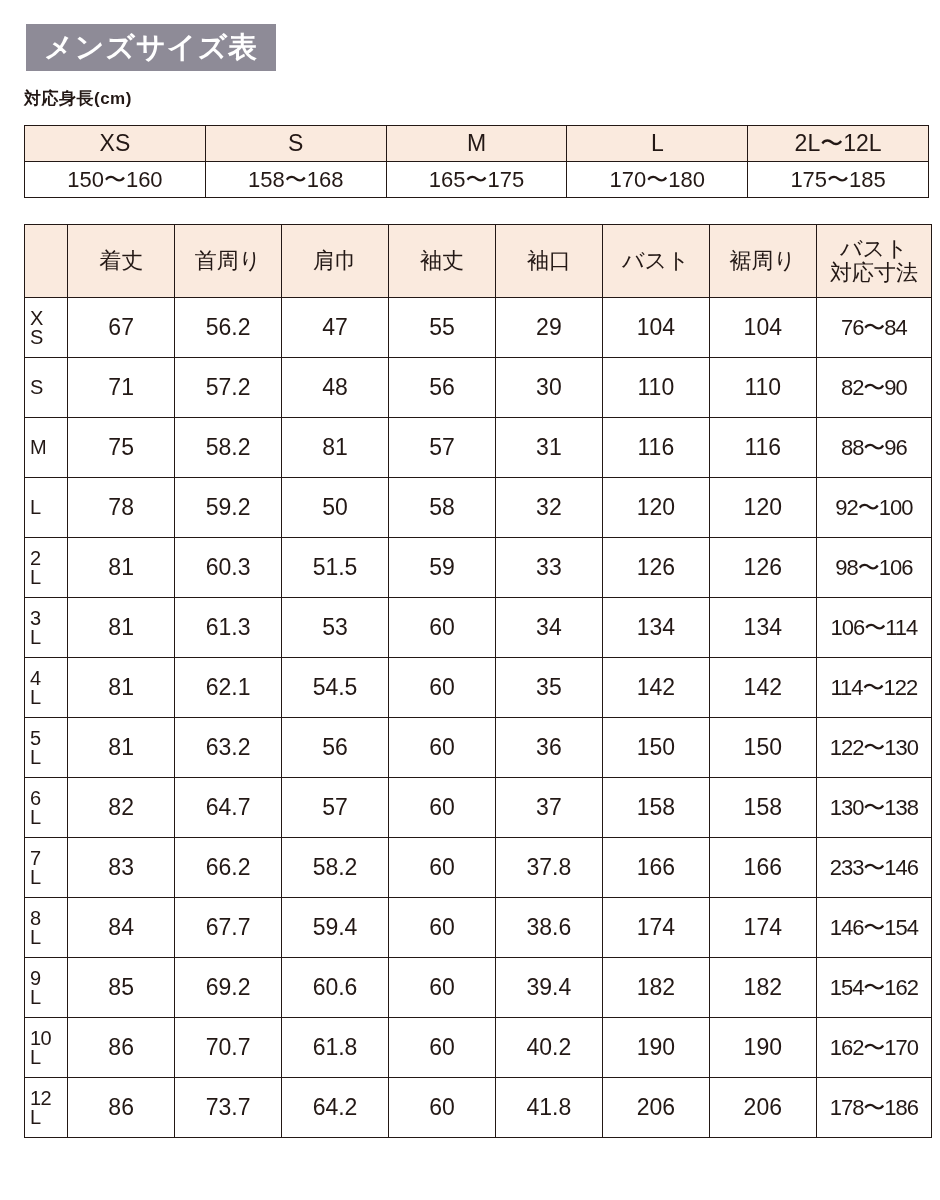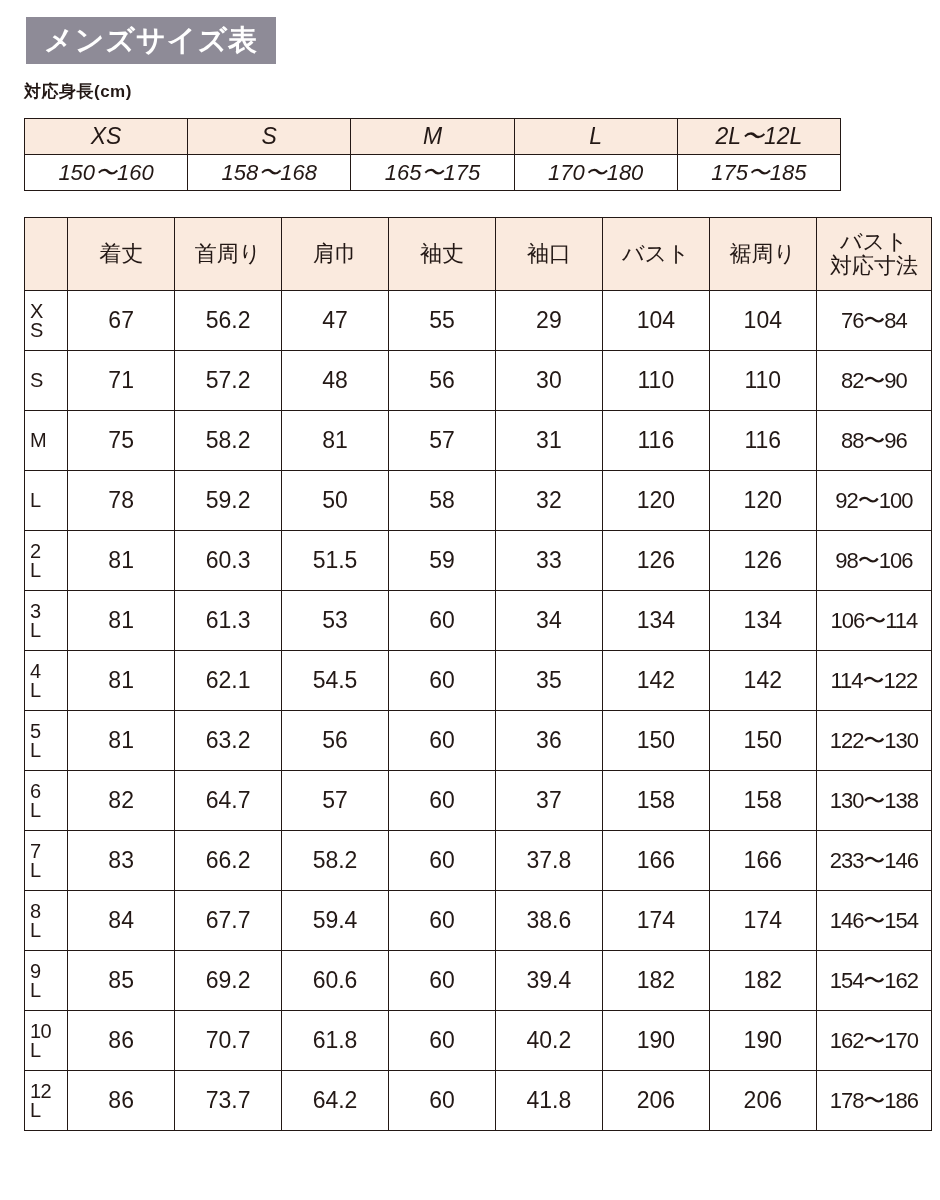--- a/index.html
+++ b/index.html
@@ -12,21 +12,21 @@
     height: 1200px;
     font-family: "Liberation Sans", sans-serif;
     color: #231815;
     -webkit-font-smoothing: antialiased;
   }
   .page {
     position: relative;
     width: 940px;
     height: 1200px;
     box-sizing: border-box;
-    padding: 0 8px;
+    padding: 7px 8px;
   }
 
   
   .title-banner {
     display: inline-block;
     background: #8e8b97;
     color: #ffffff;
     font-size: 29px;
     font-weight: bold;
     letter-spacing: 1px;
@@ -50,23 +50,22 @@
   }
   table td, table th {
     border: 1.5px solid #231815;
     text-align: center;
     vertical-align: middle;
     font-weight: normal;
   }
 
   
   .height-table {
-    width: 817px;
+    width: 905px;
     margin: 15px 0 0 16px;
-    font-style: italic;
   }
   .height-table td {
     height: 33px;
     font-size: 23px;
     letter-spacing: 0px;
   }
   .height-table .hdr {
     background: #faeade;
     font-size: 23px;
   }

